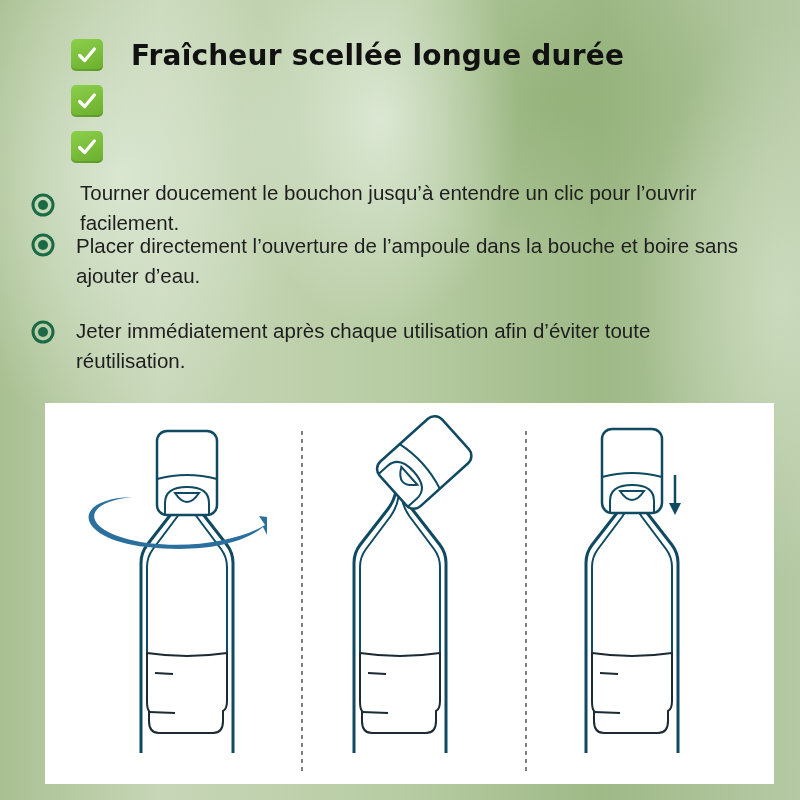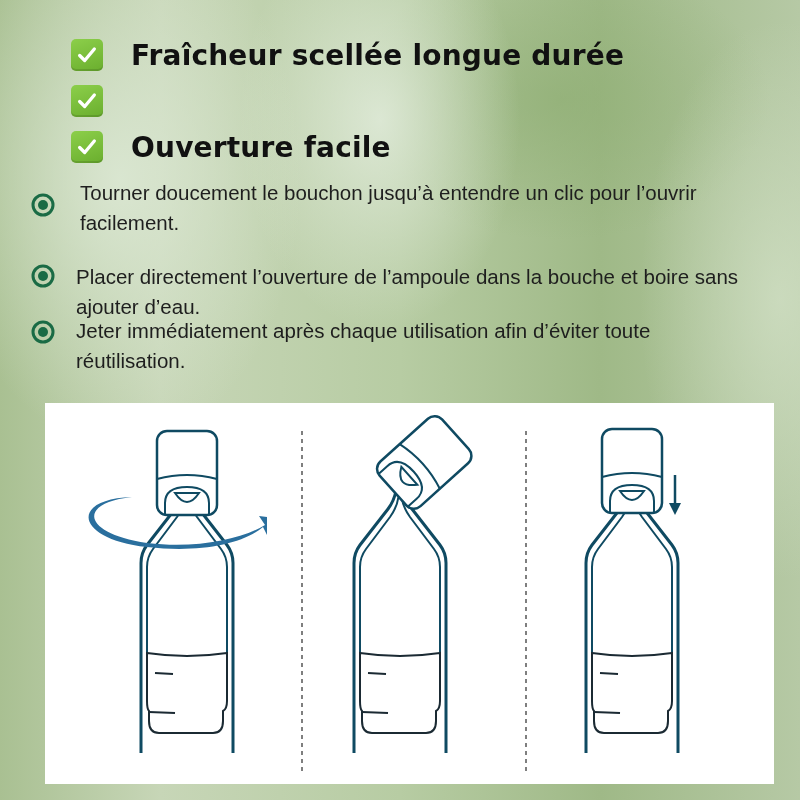--- a/index.html
+++ b/index.html
@@ -59,33 +59,32 @@
           <path d="M4 12.5 L9.5 18 L20 5.5" fill="none" stroke="#fff" stroke-width="3.6" stroke-linecap="round" stroke-linejoin="round"></path>
         </svg>
     </span>
   </li>
   <li class="headline">
     <span class="check-icon">
       <svg viewBox="0 0 24 24">
           <path d="M4 12.5 L9.5 18 L20 5.5" fill="none" stroke="#fff" stroke-width="3.6" stroke-linecap="round" stroke-linejoin="round"></path>
         </svg>
     </span>
-    <span class="headline-text">Ouverture facile</span>
   </li>
 </ul>
 
 <ul class="steps">
   <li class="step" style="top:0px;">
     <svg class="bullet-icon" viewBox="0 0 26 26">
       <circle cx="13" cy="13" r="10" fill="none" stroke="#1a6b45" stroke-width="3"></circle>
       <circle cx="13" cy="13" r="5" fill="#1a6b45"></circle>
     </svg>
     <span class="step-text" style="padding-left:4px;">Tourner doucement le bouchon jusqu’à entendre un clic pour l’ouvrir facilement.</span>
   </li>
-  <li class="step" style="top:84px;">
+  <li class="step" style="top:53px;">
     <svg class="bullet-icon" viewBox="0 0 26 26" style="margin-top:1px;">
       <circle cx="13" cy="13" r="10" fill="none" stroke="#1a6b45" stroke-width="3"></circle>
       <circle cx="13" cy="13" r="5" fill="#1a6b45"></circle>
     </svg>
     <span class="step-text">Placer directement l’ouverture de l’ampoule dans la bouche et boire sans ajouter d’eau.</span>
   </li>
   <li class="step" style="top:138px;">
     <svg class="bullet-icon" viewBox="0 0 26 26" style="margin-top:3px;">
       <circle cx="13" cy="13" r="10" fill="none" stroke="#1a6b45" stroke-width="3"></circle>
       <circle cx="13" cy="13" r="5" fill="#1a6b45"></circle>

